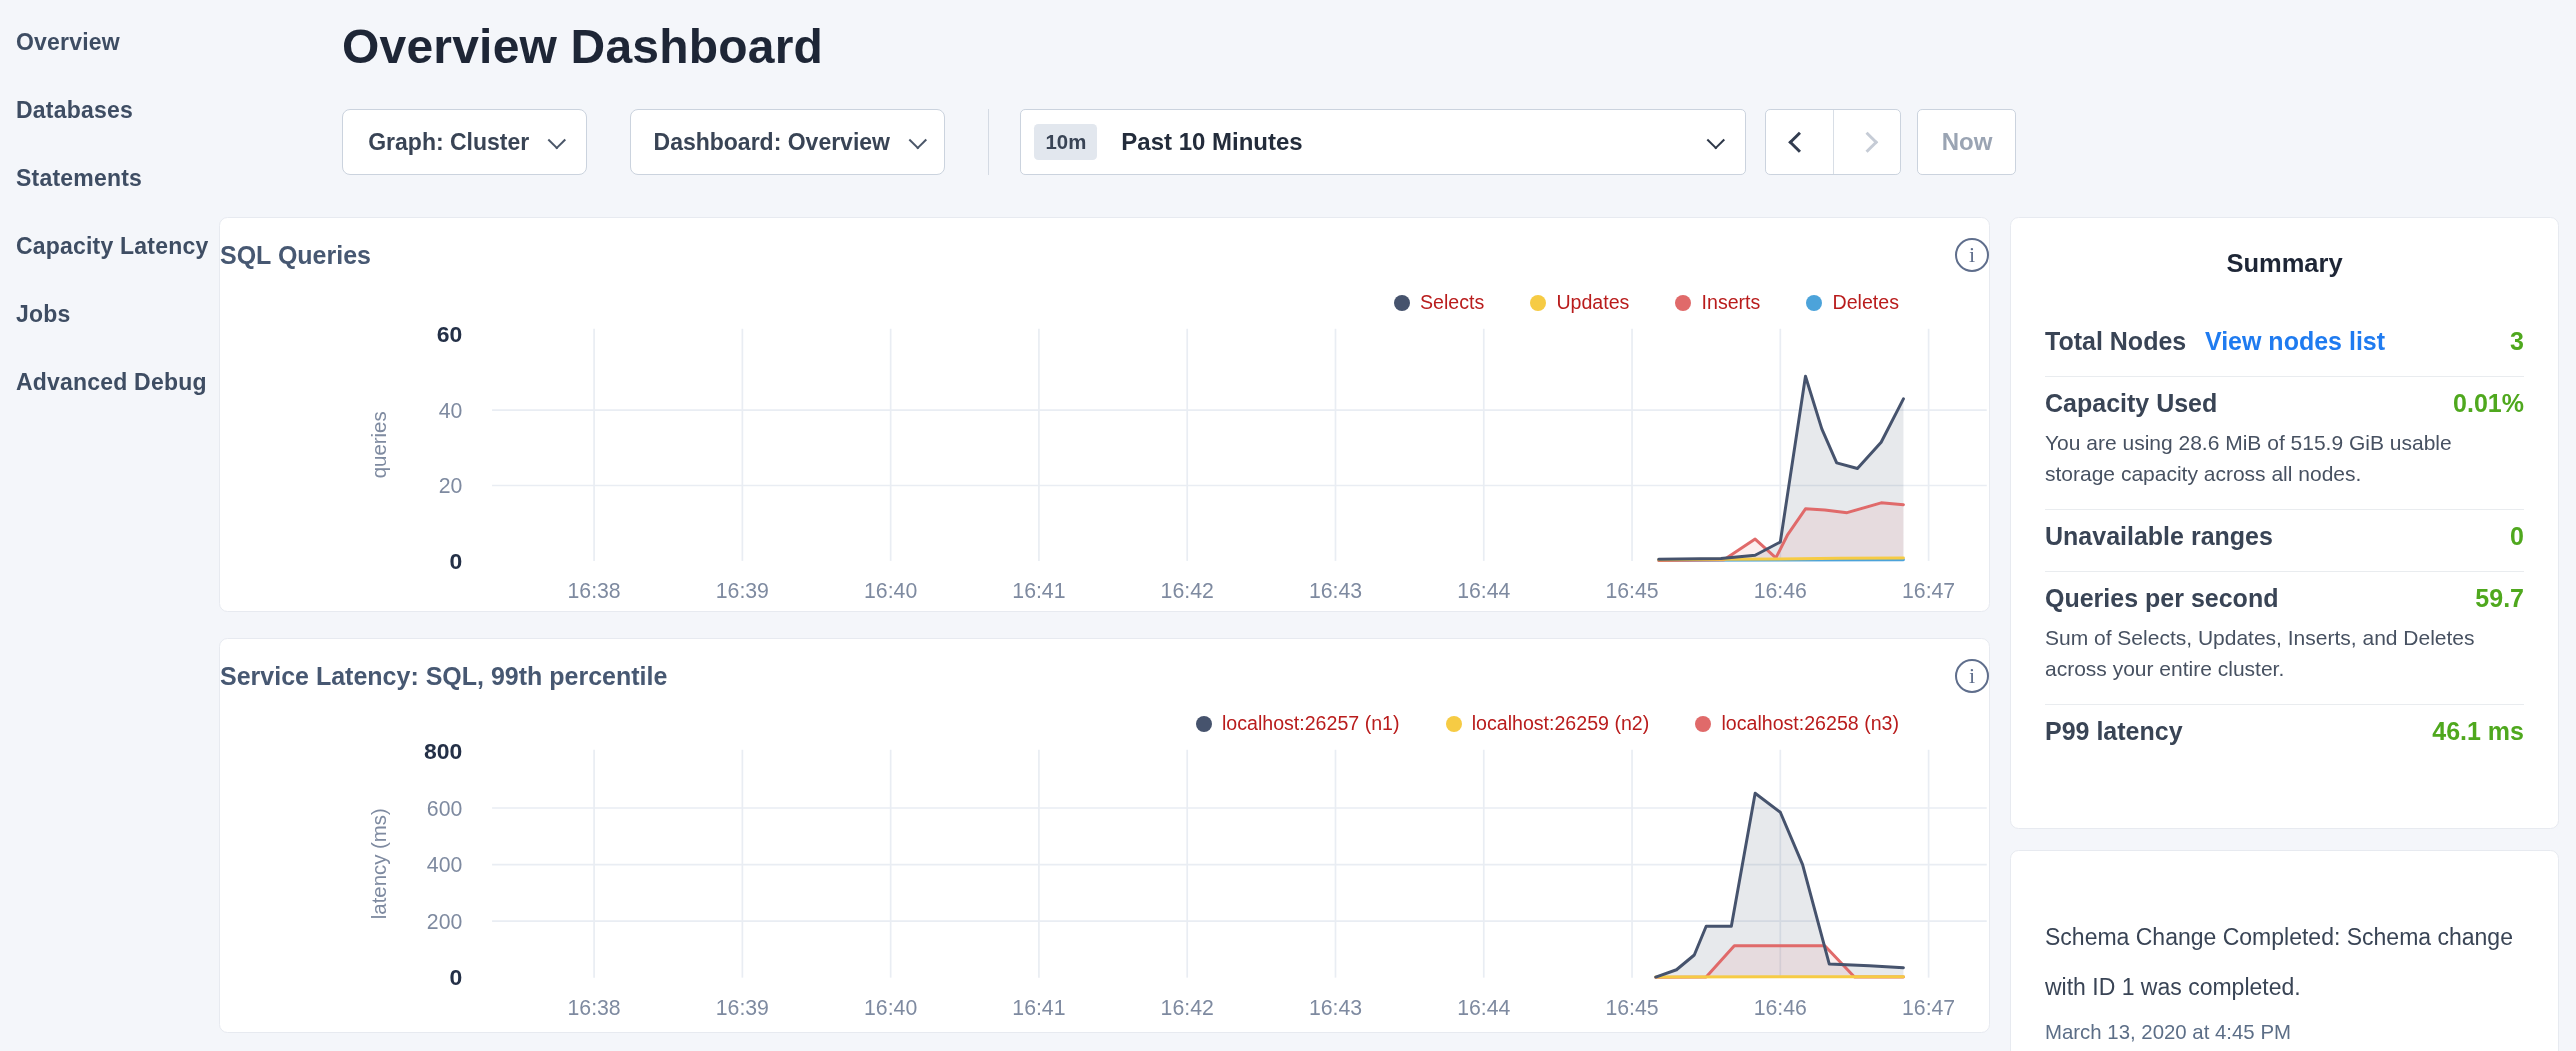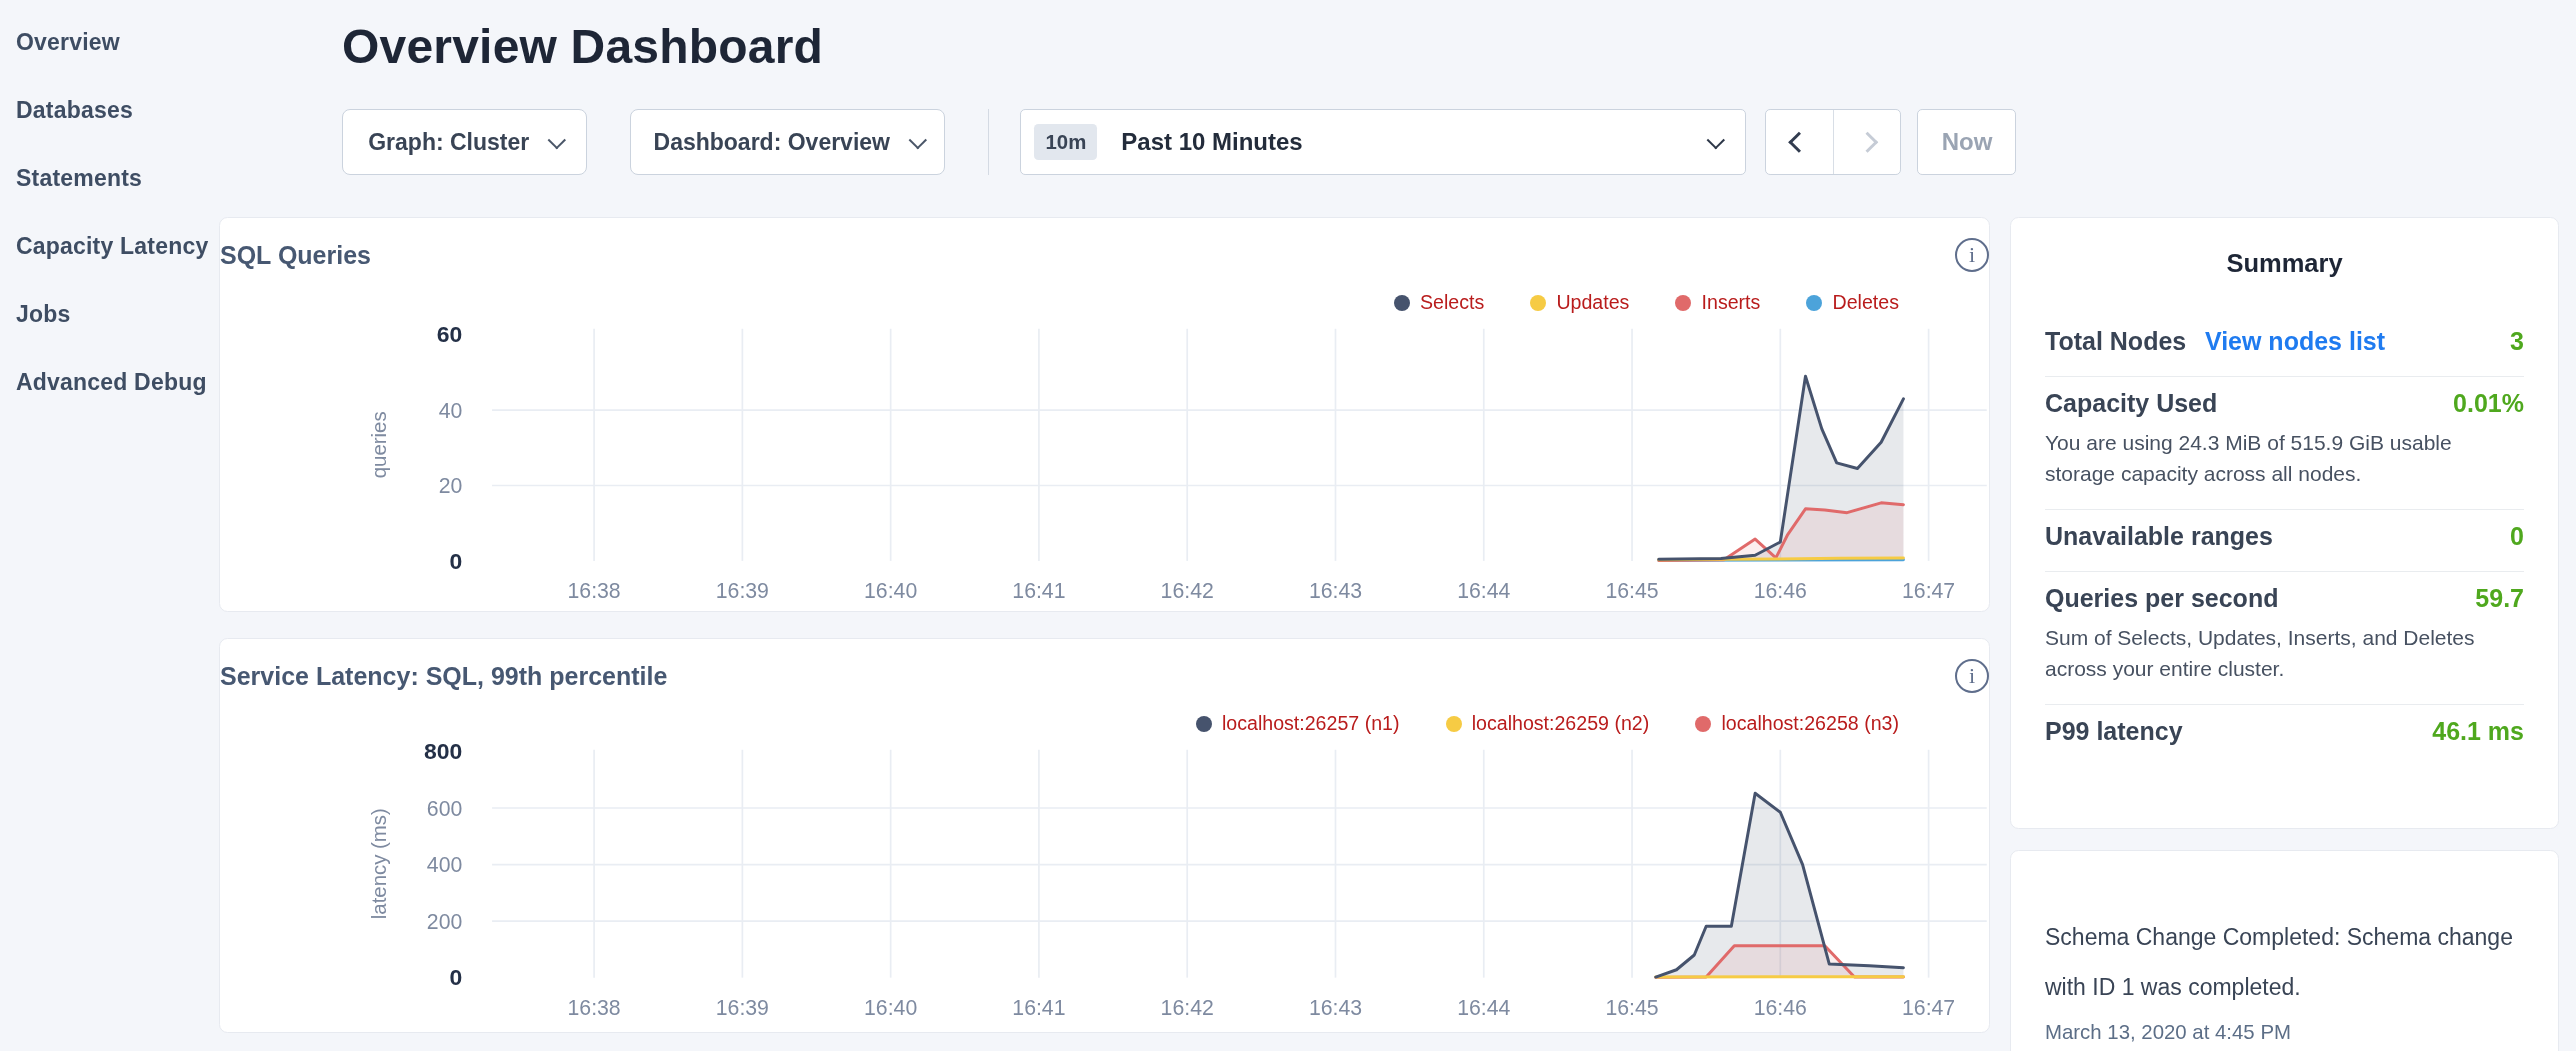--- a/index.html
+++ b/index.html
@@ -249,21 +249,21 @@
     <span class="sum-label">Total Nodes</span>
     <span class="sum-link">View nodes list</span>
     <span class="sum-value">3</span>
   </div>
   <hr class="divider">
 
   <div class="sum-row">
     <span class="sum-label">Capacity Used</span>
     <span class="sum-value">0.01%</span>
   </div>
-  <div class="sum-desc">You are using 24.3 MiB of 515.9 GiB usable storage capacity across all nodes.</div>
+  <div class="sum-desc">You are using 28.6 MiB of 515.9 GiB usable storage capacity across all nodes.</div>
   <hr class="divider">
 
   <div class="sum-row">
     <span class="sum-label">Unavailable ranges</span>
     <span class="sum-value">0</span>
   </div>
   <hr class="divider">
 
   <div class="sum-row">
     <span class="sum-label">Queries per second</span>

